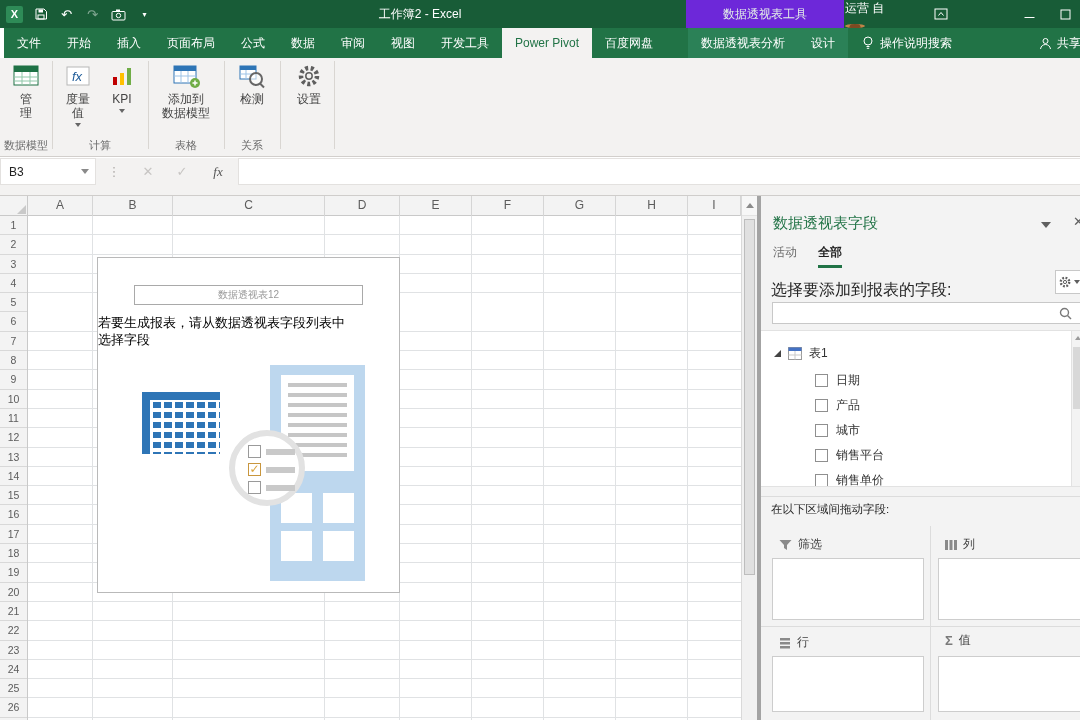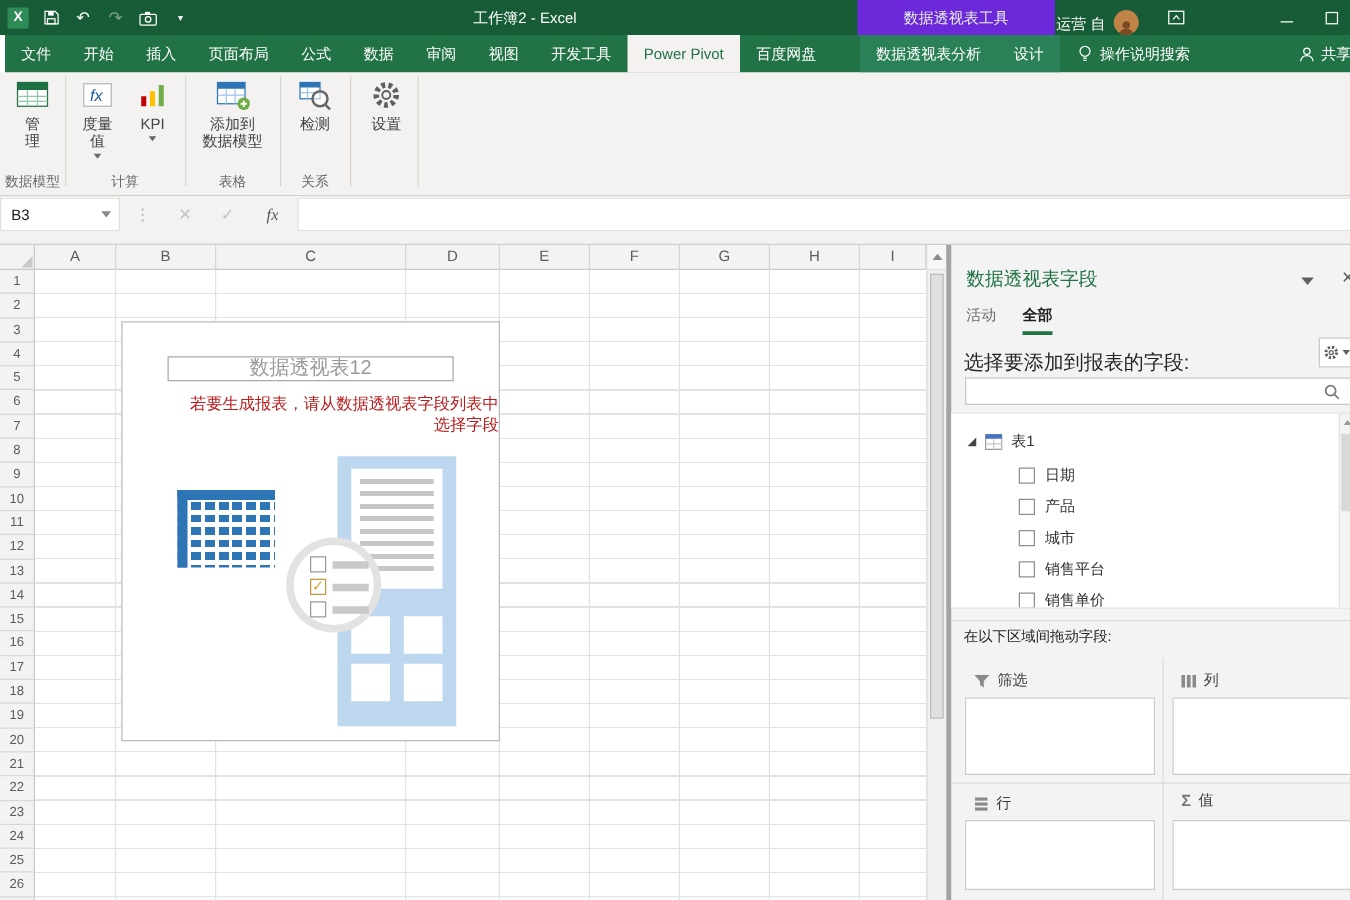--- a/index.html
+++ b/index.html
@@ -10,21 +10,21 @@
   .qat{position:absolute;left:6px;top:0;height:28px;display:flex;align-items:center;gap:9px;}
   .qat .ic{display:flex;align-items:center;justify-content:center;width:17px;height:17px;}
   .xl-logo{width:17px;height:17px;background:#2e8b57;border-radius:2px;color:#fff;font-size:11px;font-weight:bold;
            display:flex;align-items:center;justify-content:center;}
   .undo-ch{font-size:13px;color:#fff;}
   .redo-ch{font-size:13px;color:rgba(255,255,255,.45);}
   .qat-dd{font-size:8px;color:#fff;}
   .doc-title{position:absolute;left:320px;top:0;width:200px;height:28px;line-height:28px;text-align:center;font-size:12px;}
   .ctx-group{position:absolute;left:686px;top:0;width:158px;height:28px;background:#6d28d9;
              text-align:center;line-height:28px;font-size:12px;color:#e4efe8;}
-  .account{position:absolute;left:845px;top:0;height:28px;display:flex;align-items:flex-end;gap:7px;font-size:12px;}
+  .account{position:absolute;left:845px;top:0;height:28px;display:flex;align-items:flex-start;gap:7px;font-size:12px;flex-direction:column;}
   .avatar{width:20px;height:20px;border-radius:50%;background:#c08448;overflow:hidden;display:flex;align-items:flex-end;justify-content:center;}
   .win-ic{position:absolute;top:0;height:28px;width:26px;display:flex;align-items:center;justify-content:center;}
   
   .tabrow{position:absolute;left:4px;top:28px;width:100%;height:30px;background:#217346;display:flex;align-items:stretch;
           color:#fff;font-size:12px;}
   .tab{display:flex;align-items:center;padding:0 13px;white-space:nowrap;}
   .tab.active{background:#f3f2f1;color:#217346;}
   .ctx-tabs{display:flex;margin-left:22px;background:#2b8157;}
   .tellme{display:flex;align-items:center;gap:6px;padding:0 12px;margin-left:2px;}
   .share{display:flex;align-items:center;gap:5px;margin-left:auto;padding-right:3px;}
@@ -63,22 +63,22 @@
           border-right:1px solid #c9c9c9;box-sizing:border-box;overflow:hidden;}
   .row-n{height:19.3px;line-height:19px;text-align:center;font-size:10.5px;color:#5c5c5c;
           border-bottom:1px solid #d8d8d8;box-sizing:border-box;}
   .cells{position:absolute;left:28px;top:20px;right:0;bottom:0;
           background:repeating-linear-gradient(to bottom,#fff 0,#fff 18.3px,#e0e2e4 18.3px,#e0e2e4 19.3px);}
   .vline{position:absolute;top:0;bottom:0;width:1px;background:#e0e2e4;}
   
   .pivot{position:absolute;left:97px;top:61px;width:303px;height:336px;background:#fff;
          border:1px solid #b9b9b9;box-sizing:border-box;z-index:5;}
   .pv-title{margin:27px auto 0;width:229px;height:20px;border:1px solid #a9a9a9;box-sizing:border-box;
-         text-align:center;line-height:18px;font-size:16px;color:#9a9a9a;}
-  .pv-msg{margin-top:9px;text-align:right;font-size:13px;color:#b91c1c;line-height:17px;}
+         text-align:center;line-height:18px;font-size:10px;color:#9a9a9a;}
+  .pv-msg{margin-top:9px;text-align:left;font-size:13px;color:#000000;line-height:17px;}
   .g-table{position:absolute;left:44px;top:134px;width:78px;height:62px;
      background-image:repeating-linear-gradient(to bottom,rgba(255,255,255,0) 0,rgba(255,255,255,0) 6px,#fff 6px,#fff 10px),
                       repeating-linear-gradient(to right,#2e75b6 0,#2e75b6 8px,#fff 8px,#fff 11px);}
   .g-table:before{content:"";position:absolute;left:0;top:0;right:0;height:8px;background:#2e75b6;}
   .g-table:after{content:"";position:absolute;left:0;top:0;bottom:0;width:8px;background:#2e75b6;}
   .g-panel{position:absolute;left:172px;top:107px;width:95px;height:216px;background:#bdd7ee;}
   .g-doc{position:absolute;left:11px;top:10px;width:73px;height:96px;background:#fff;}
   .g-doc:before{content:"";position:absolute;left:7px;right:7px;top:8px;bottom:8px;
      background:repeating-linear-gradient(to bottom,#c6c6c6 0,#c6c6c6 4px,#fff 4px,#fff 10px);}
   .g-sq{position:absolute;width:31px;height:30px;background:#fff;}

